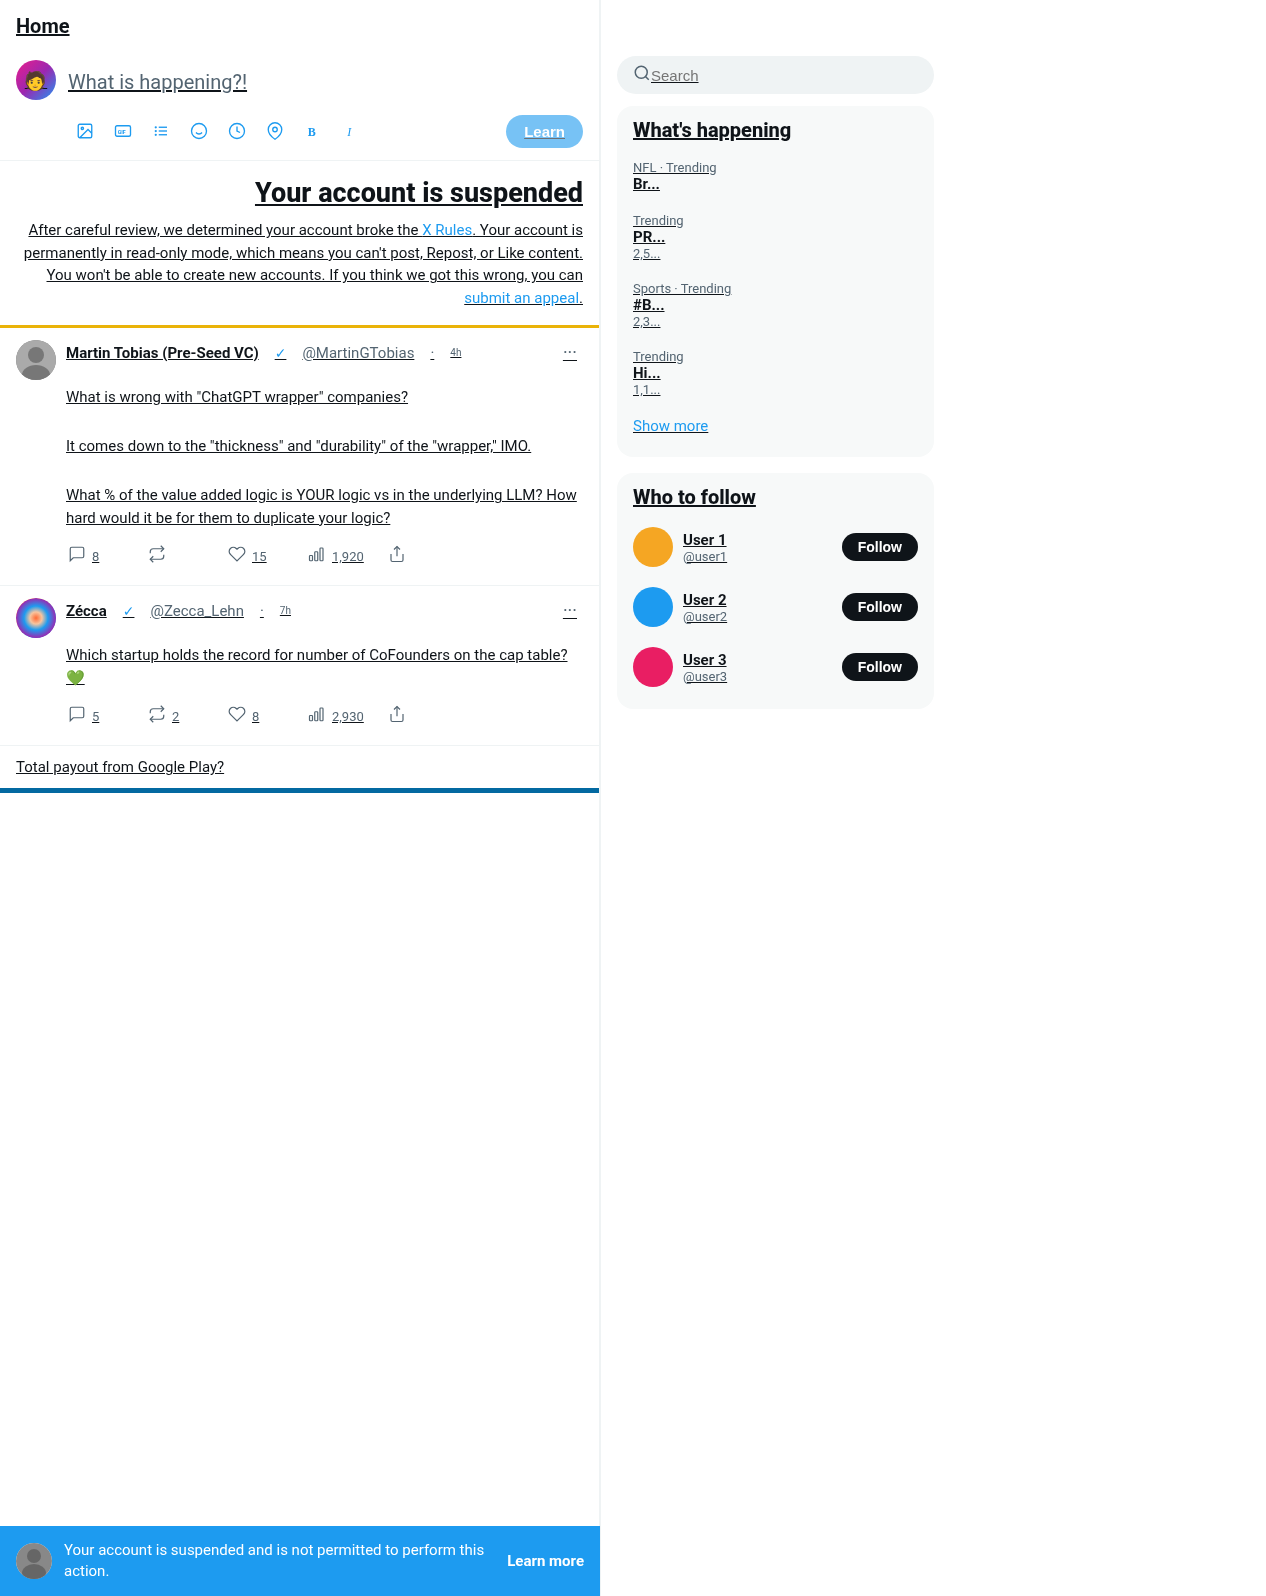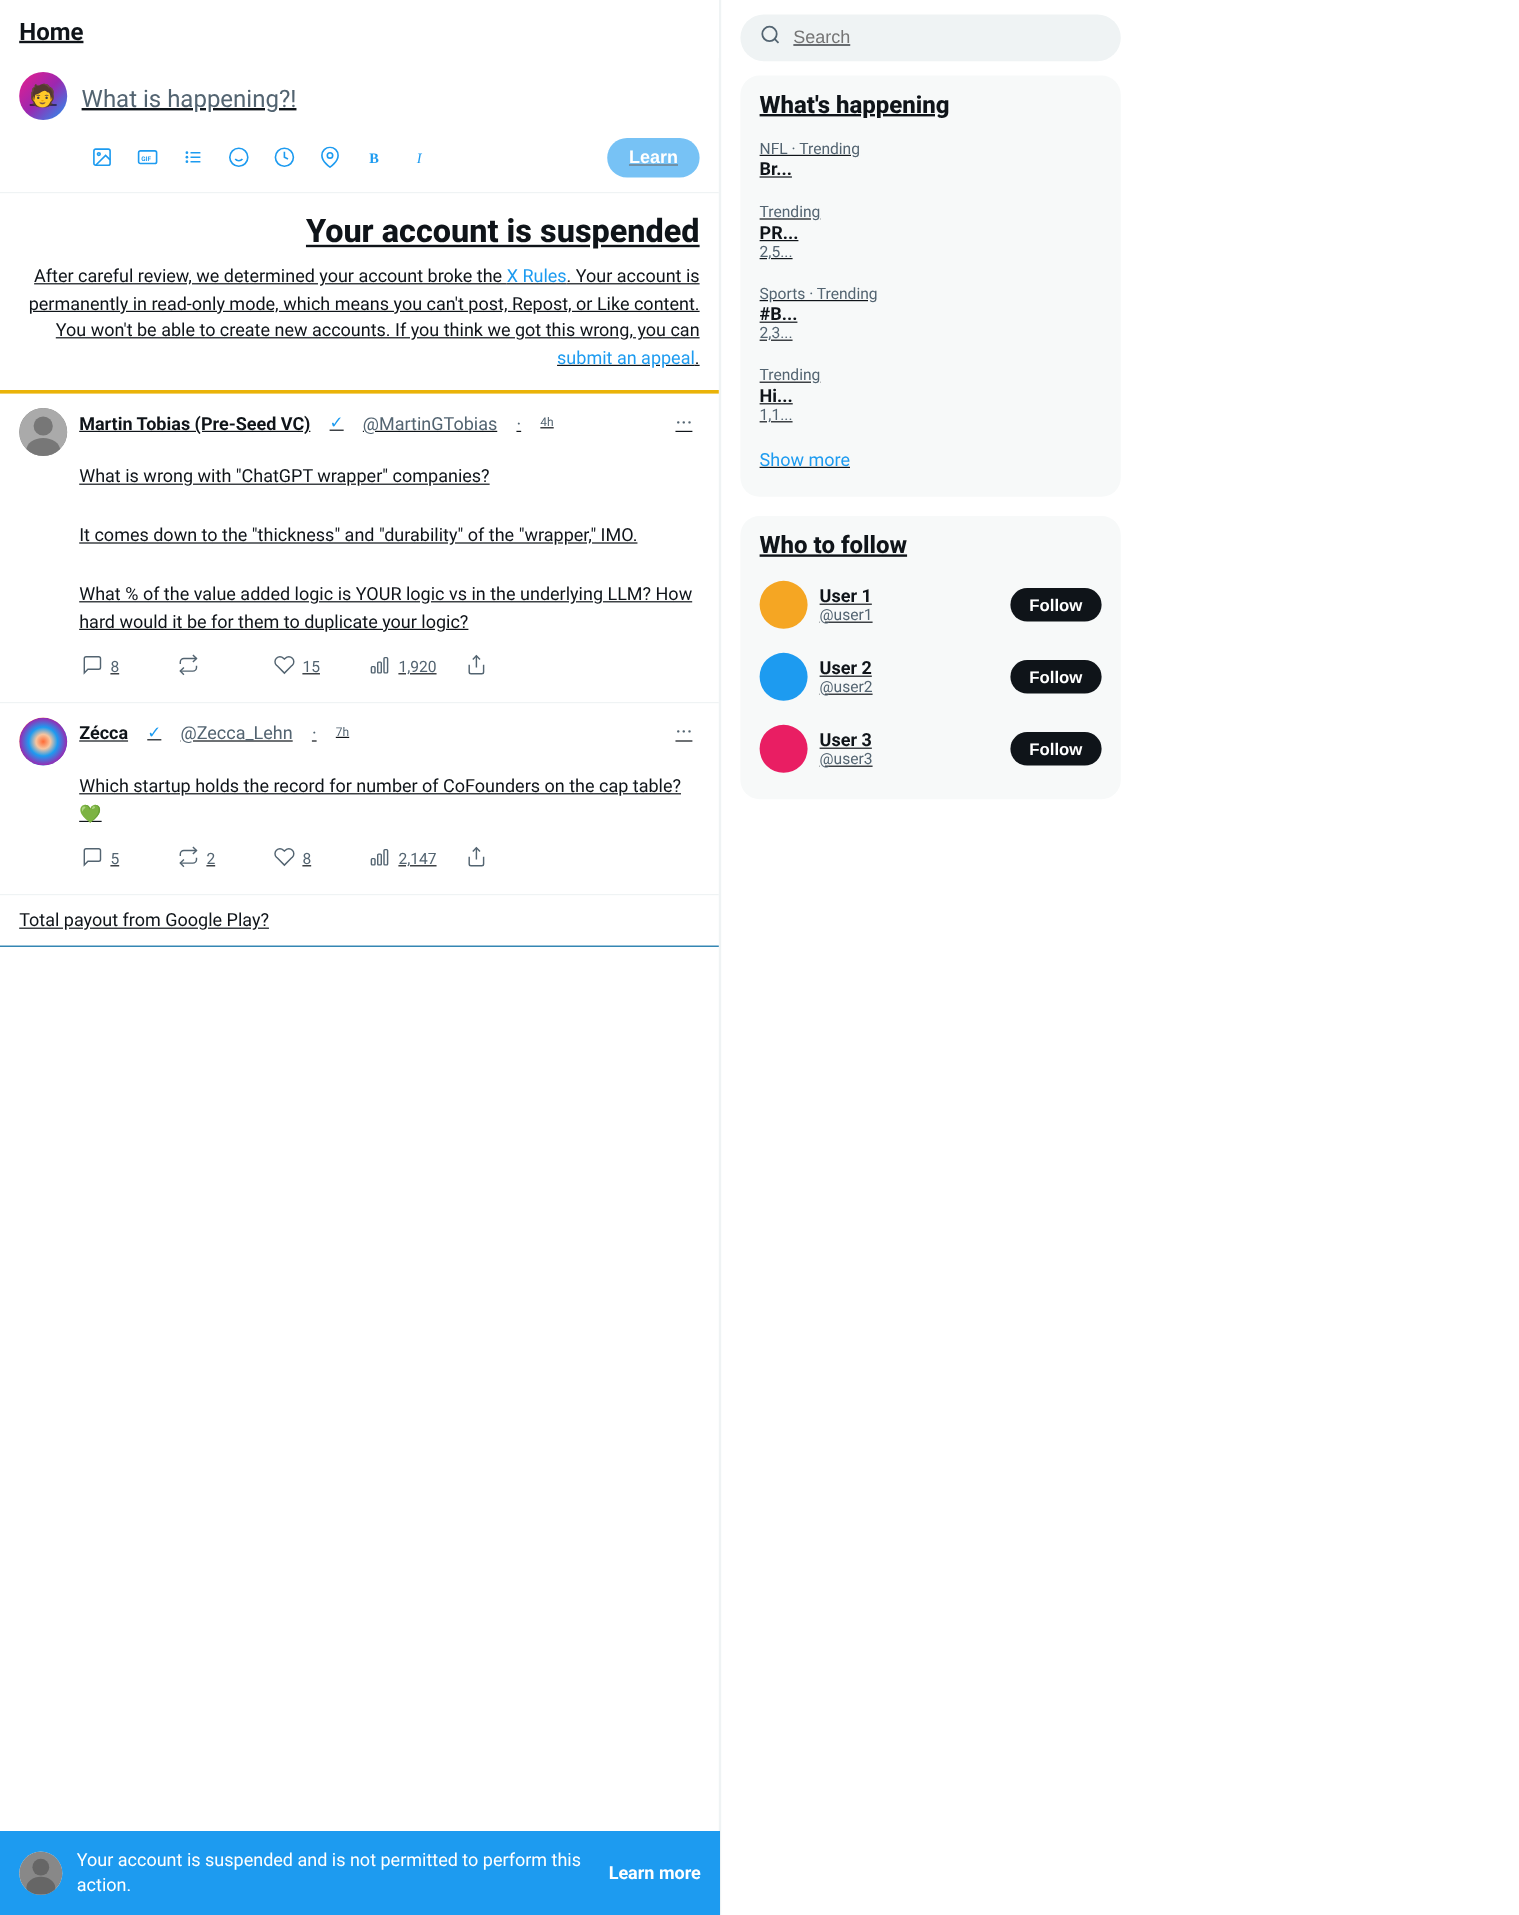--- a/index.html
+++ b/index.html
@@ -370,22 +370,22 @@
       cursor: pointer;
     }
 
     
     .search-bar {
       display: flex;
       align-items: center;
       background: #eff3f4;
       border-radius: 9999px;
       padding: 8px 16px;
-      gap: 10px;
       margin-bottom: 12px;
+      margin-top: 44px;
     }
     .search-icon { color: #536471; font-size: 18px; }
     .search-input {
       background: transparent;
       border: none;
       outline: none;
       font-size: 15px;
       color: #0f1419;
       flex: 1;
     }
@@ -393,21 +393,21 @@
     
     .tweet-text-paragraph {
       margin-bottom: 4px;
     }
 
     
     .tweet-stub {
       padding: 12px 16px;
       font-size: 15px;
       color: #0f1419;
-      border-bottom: 1px solid #0369a1;
+      border-bottom: 5px solid #0369a1;
     }
   </style>
 </head>
 <body>
 
 <div class="layout">
 
   <div class="main-content">
 
     <div class="header">
@@ -618,21 +618,21 @@
           <span>8</span>
         </div>
         <div class="tweet-action">
           <span class="tweet-action-icon">
             <svg width="18" height="18" viewBox="0 0 24 24" fill="none" stroke="currentColor" stroke-width="1.6">
               <rect x="2" y="14" width="4" height="7" rx="1"></rect>
               <rect x="9" y="9" width="4" height="12" rx="1"></rect>
               <rect x="16" y="4" width="4" height="17" rx="1"></rect>
             </svg>
           </span>
-          <span>2,147</span>
+          <span>2,930</span>
         </div>
         <div class="tweet-action share">
           <span class="tweet-action-icon">
             <svg width="18" height="18" viewBox="0 0 24 24" fill="none" stroke="currentColor" stroke-width="1.6">
                 <path d="M4 12v8a2 2 0 002 2h12a2 2 0 002-2v-8"></path>
                 <polyline points="16 6 12 2 8 6"></polyline>
                 <line x1="12" y1="2" x2="12" y2="15"></line>
               </svg>
           </span>
         </div>

